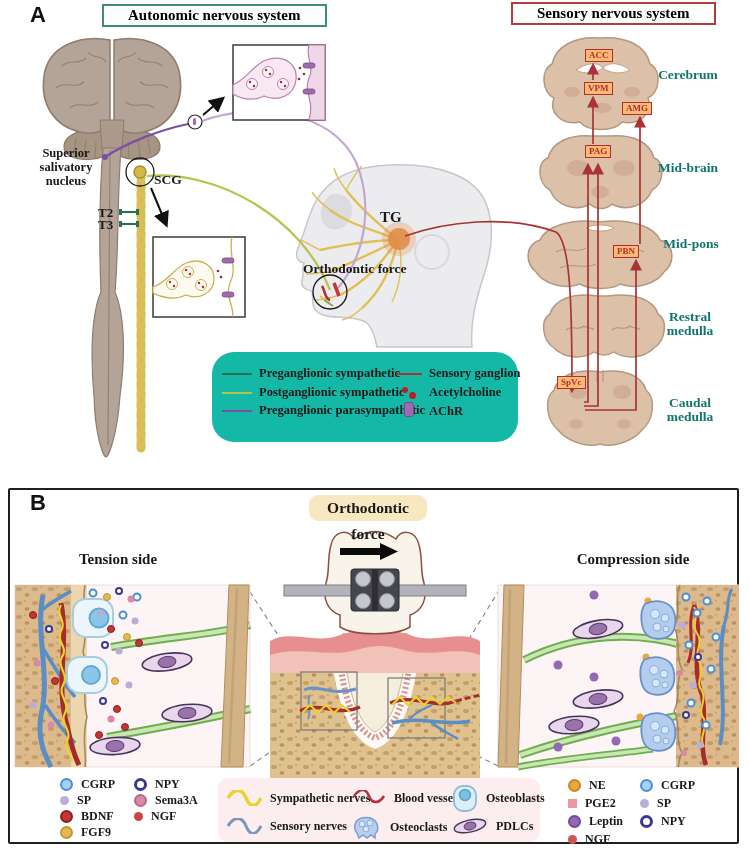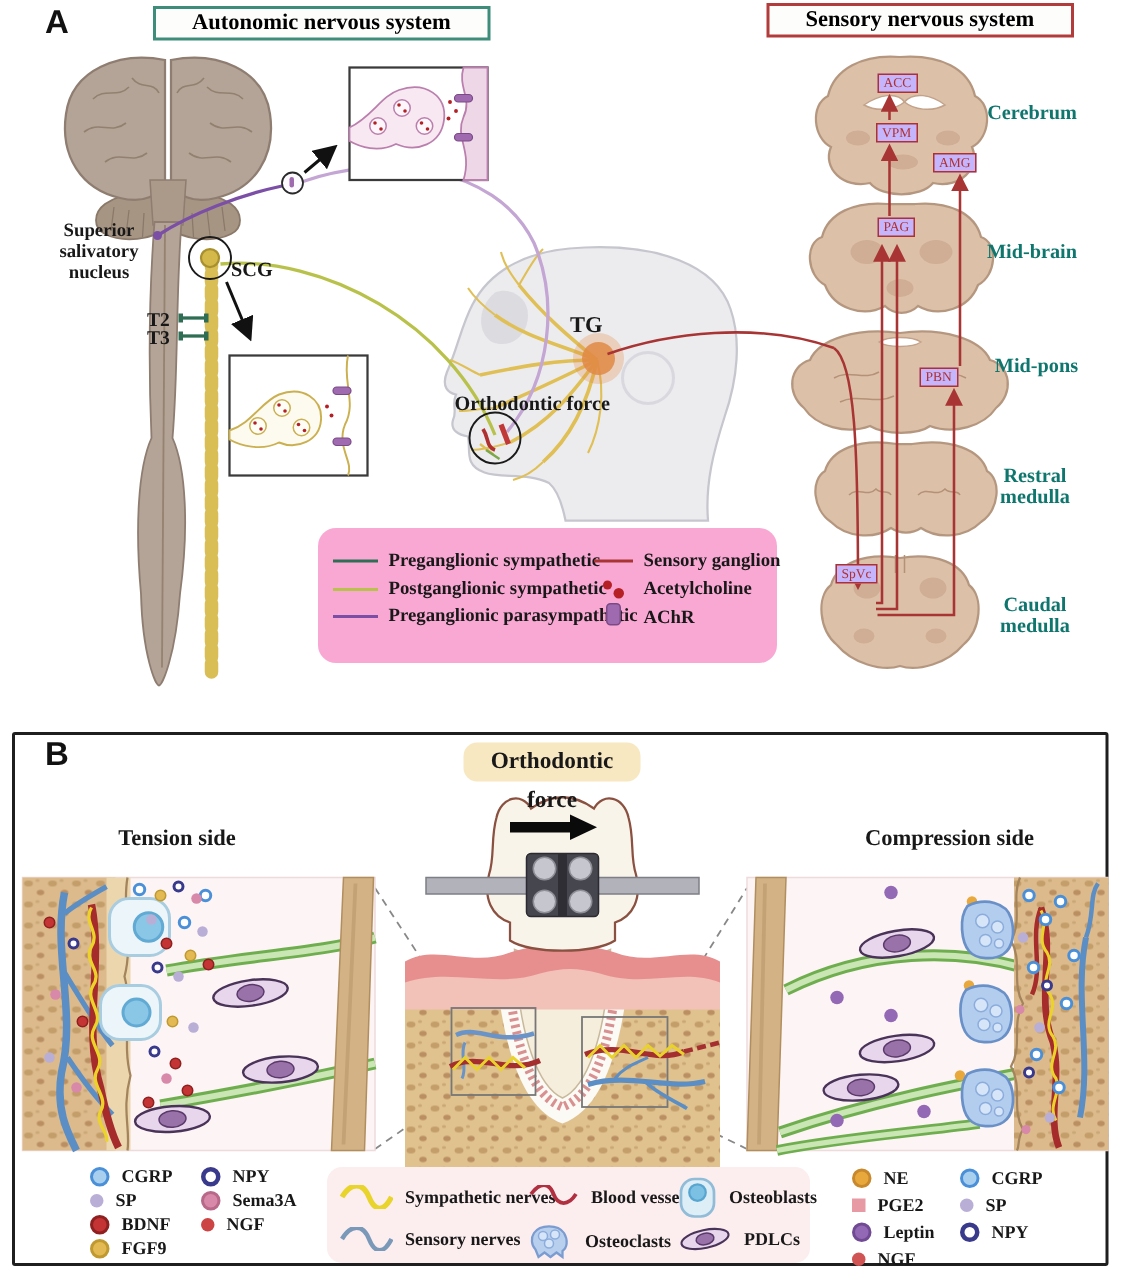--- a/index.html
+++ b/index.html
@@ -4,24 +4,24 @@
 <style>
   html,body{margin:0;padding:0;background:#ffffff;}
   #root{position:relative;width:749px;height:856px;background:#fff;overflow:hidden;
         font-family:"Liberation Serif",serif;}
   .ab{position:absolute;}
   .sb{font-family:"Liberation Serif",serif;font-weight:bold;color:#181818;}
   .pre{white-space:pre-line;}
   .panel-letter{font-family:"Liberation Sans",sans-serif;font-weight:bold;font-size:22px;color:#111;}
   .title-box{border:2px solid;background:#fdfdfb;padding:1px 24px;font-size:15px;
              font-weight:bold;text-align:center;}
-  .nbox{border:1.3px solid #b03030;color:#b03030;background:#c4b5fd;font-size:9px;
-        font-weight:normal;padding:0px 3px;line-height:11px;text-align:center;}
+  .nbox{border:1.3px solid #b03030;color:#b03030;background:#fdba74;font-size:9px;
+        font-weight:bold;padding:0px 3px;line-height:11px;text-align:center;}
   .rlabel{font-weight:bold;font-size:13.5px;text-align:center;line-height:1.05;color:#0f766e;}
-  .lgA{position:absolute;left:212px;top:352px;width:306px;height:90px;background:#f9a8d4;border-radius:12px;}
+  .lgA{position:absolute;left:212px;top:352px;width:306px;height:90px;background:#14b8a6;border-radius:22px;}
   .lg-item{position:absolute;display:flex;align-items:center;gap:7px;font-size:12.5px;font-weight:bold;color:#181818;white-space:nowrap;}
   .swatch{display:inline-block;width:30px;height:0;border-top:2.5px solid;}
   .lgB-item{position:absolute;display:flex;align-items:center;gap:8px;font-size:12px;font-weight:bold;color:#181818;white-space:nowrap;}
   .dot{display:inline-block;width:9px;height:9px;border-radius:50%;}
   .pb-border{position:absolute;left:8px;top:488px;width:731px;height:356px;border:2.5px solid #1f1f1f;box-sizing:border-box;border-radius:2px;}
   .badge{position:absolute;left:309px;top:495px;width:118px;height:26px;background:#f8e8c2;
          border-radius:9px;text-align:center;line-height:26px;font-size:15.5px;font-weight:bold;color:#181818;}
   .lgC{position:absolute;left:218px;top:778px;width:322px;height:64px;background:#fcedef;border-radius:10px;}
 </style>
 </head>

